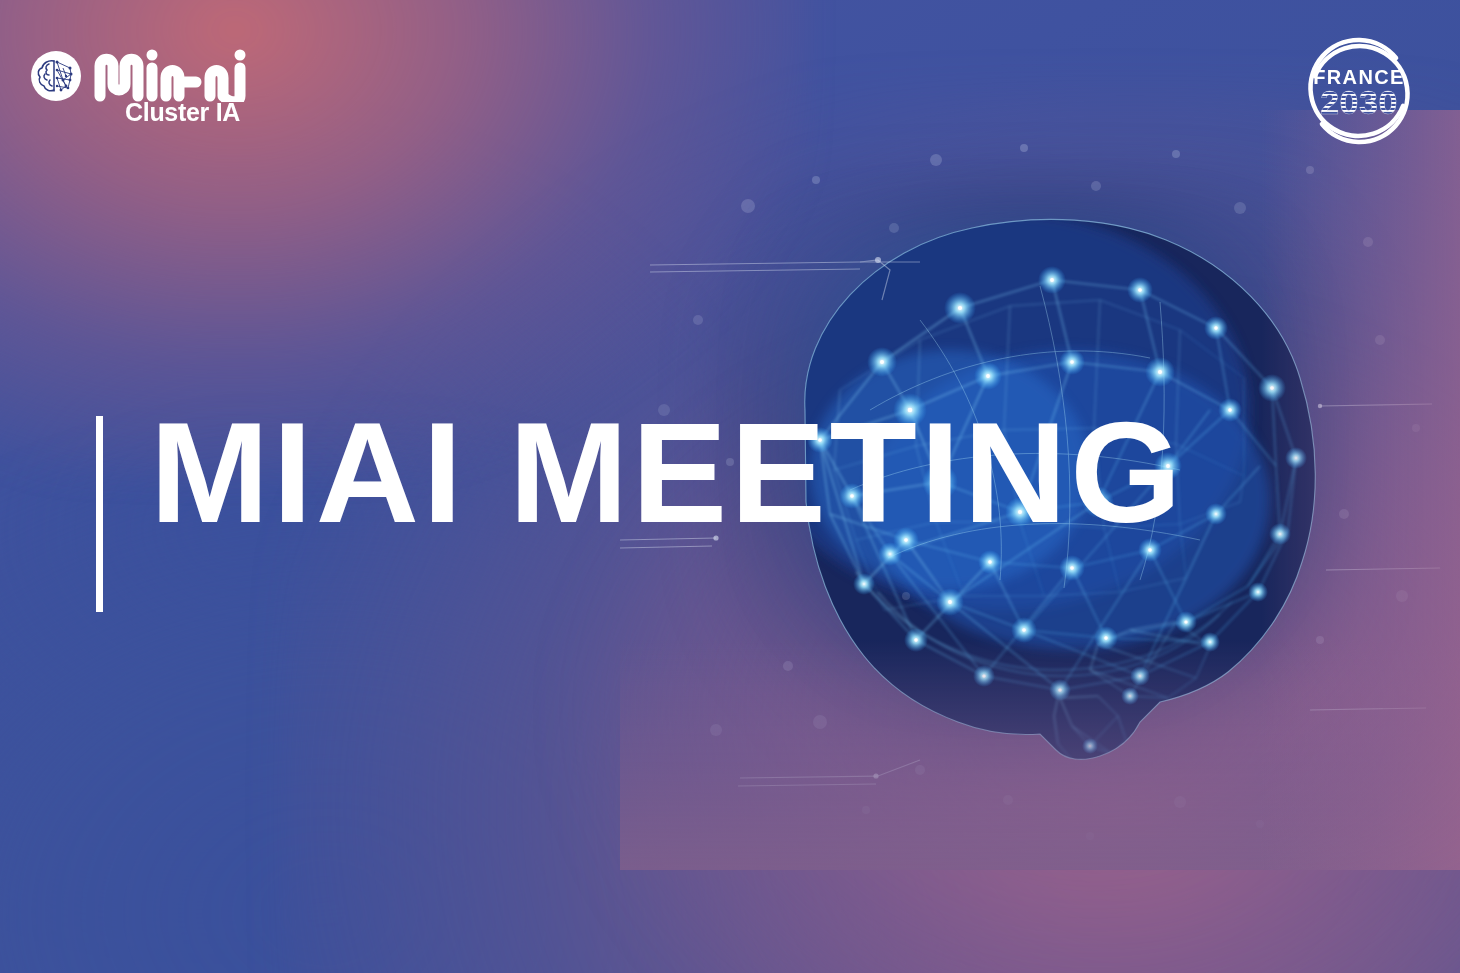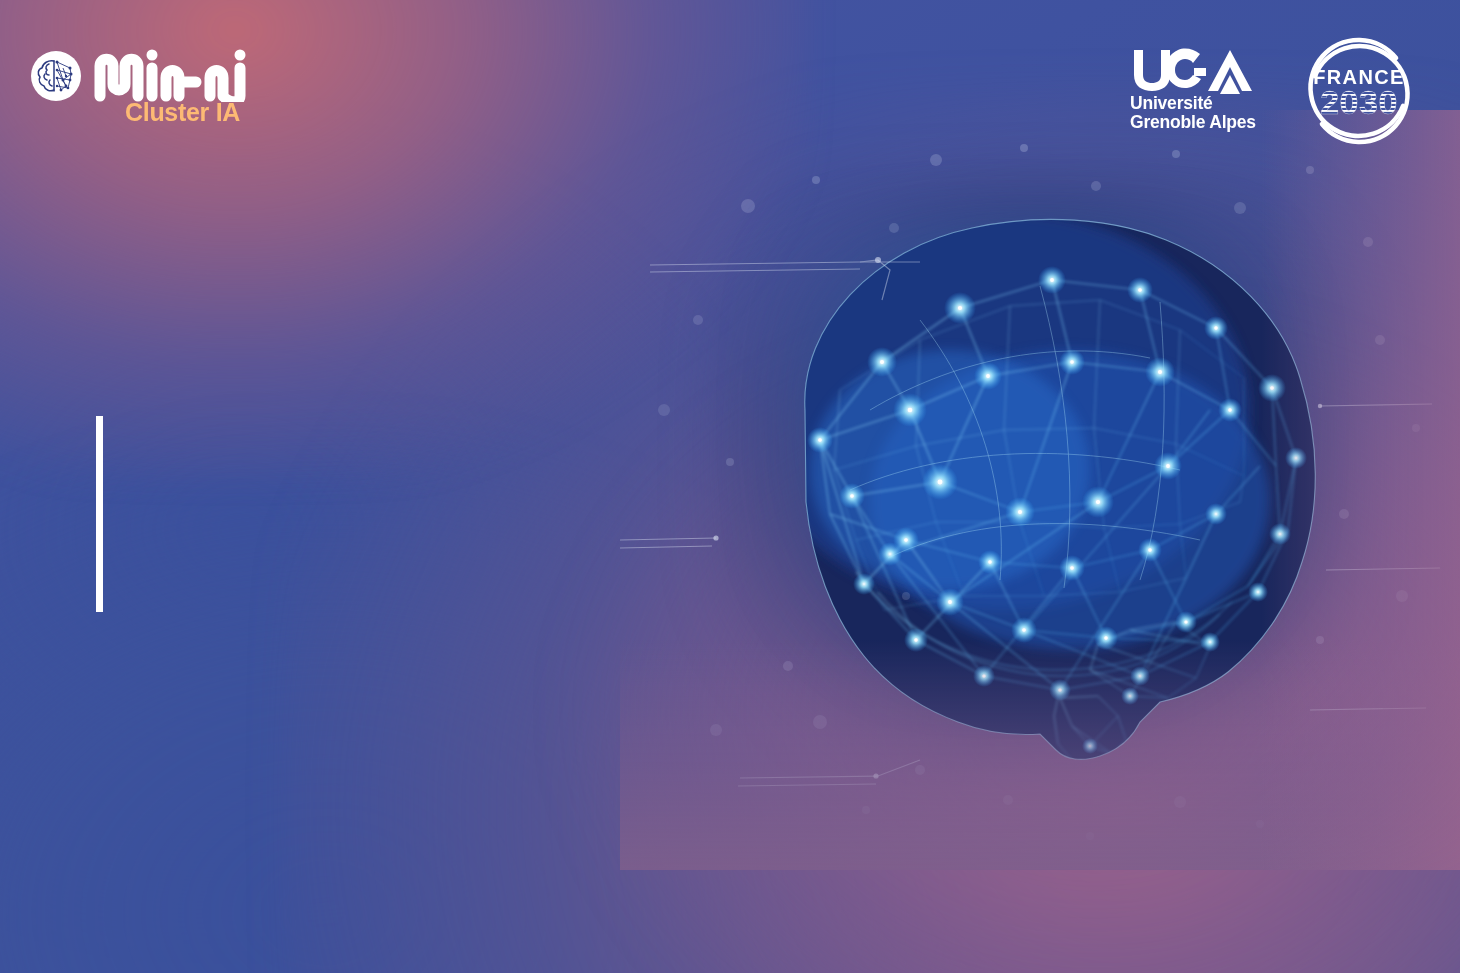--- a/index.html
+++ b/index.html
@@ -69,21 +69,21 @@
     background:linear-gradient(to right, rgba(150,100,145,0) 0%, rgba(152,100,144,0.45) 60%, rgba(156,101,143,0.72) 100%);
     pointer-events:none;
   }
 
   
   .miai-logo{position:absolute;left:30px;top:46px;width:260px;height:96px;}
   .miai-mark{position:absolute;left:0;top:4px;width:52px;height:52px;}
   .miai-word{position:absolute;left:64px;top:0px;}
   .miai-sub{
     position:absolute;left:95px;top:52px;
-    color:#fdba74;font-size:25px;font-weight:bold;letter-spacing:-0.3px;
+    color:#ffffff;font-size:25px;font-weight:bold;letter-spacing:-0.3px;
     font-family:"Liberation Sans", sans-serif;
   }
 
   
   .uga-logo{position:absolute;left:1130px;top:48px;width:150px;height:92px;}
   .uga-text{
     position:absolute;left:0;top:46px;
     color:#fff;font-size:17.5px;font-weight:bold;line-height:19px;letter-spacing:-0.2px;
   }
 
@@ -386,35 +386,20 @@
         <path d="M116,50 L116,32 C116,22 129,22 129,32 L129,50"></path>
         <path d="M146,22 L146,50 C146,57 136,57 132,53"></path>
       </g>
       <circle cx="58" cy="9" r="5.5" fill="#ffffff"></circle>
       <circle cx="146" cy="9" r="5.5" fill="#ffffff"></circle>
     </svg>
 
     <div class="miai-sub">Cluster IA</div>
   </div>
 
-  <div class="uga-logo">
-    <svg width="150" height="46" viewBox="0 0 150 46">
-      <path d="M4,2 L4,27 C4,38 12,43 22,43 C32,43 40,38 40,27 L40,2 L31,2 L31,27
-               C31,33 27,35 22,35 C17,35 13,33 13,27 L13,2 Z" fill="#ffffff"></path>
-      <path d="M76,20 L76,28 L64,28 L64,20 Z" fill="#ffffff"></path>
-      <path d="M70,6 C64,1 55,-1 48,2 C39,6 34,15 36,24 C38,34 47,41 57,40 C63,39 68,36 71,31
-               L63,27 C61,30 58,32 55,32 C49,32 45,28 45,22 C45,16 49,11 55,11 C58,11 61,12 63,15 Z" fill="#ffffff"></path>
-      <path d="M100,2 L78,43 L88,43 L100,19 L112,43 L122,43 Z" fill="#ffffff"></path>
-      <path d="M100,27 L90,46 L110,46 Z" fill="#ffffff"></path>
-    </svg>
-    <div class="uga-text">
-      <div>Université</div>
-      <div>Grenoble Alpes</div>
-    </div>
-  </div>
 
   <svg class="f2030" viewBox="0 0 122 122">
     <defs>
       <pattern id="stripes" width="4" height="4" patternUnits="userSpaceOnUse">
         <rect width="4" height="4" fill="#3f52a0"></rect>
         <rect width="4" height="1.9" fill="#ffffff"></rect>
       </pattern>
       <pattern id="rings" width="122" height="122" patternUnits="userSpaceOnUse">
         <rect width="122" height="122" fill="#3f52a0"></rect>
         <g fill="none" stroke="#ffffff" stroke-width="1.8">
@@ -433,14 +418,15 @@
       <path d="M24,94 A48,48 0 1 0 17,46"></path>
     </g>
     <text x="61" y="54" text-anchor="middle" fill="#ffffff" font-family="Liberation Sans, sans-serif" font-size="20" font-weight="bold" letter-spacing="1.4">FRANCE</text>
     <g>
       <text x="61" y="84" text-anchor="middle" fill="url(#stripes)" font-family="Liberation Sans, sans-serif" font-size="34" font-weight="bold" letter-spacing="0.5">2030</text>
       <text x="61" y="84" text-anchor="middle" fill="none" stroke="#ffffff" stroke-width="0.5" font-family="Liberation Sans, sans-serif" font-size="34" font-weight="bold" letter-spacing="0.5" opacity="0.55">2030</text>
     </g>
   </svg>
 
   <div class="title-bar"></div>
+  <div class="title">MIAI MEETING</div>
 
 </div>
 
 </body></html>

